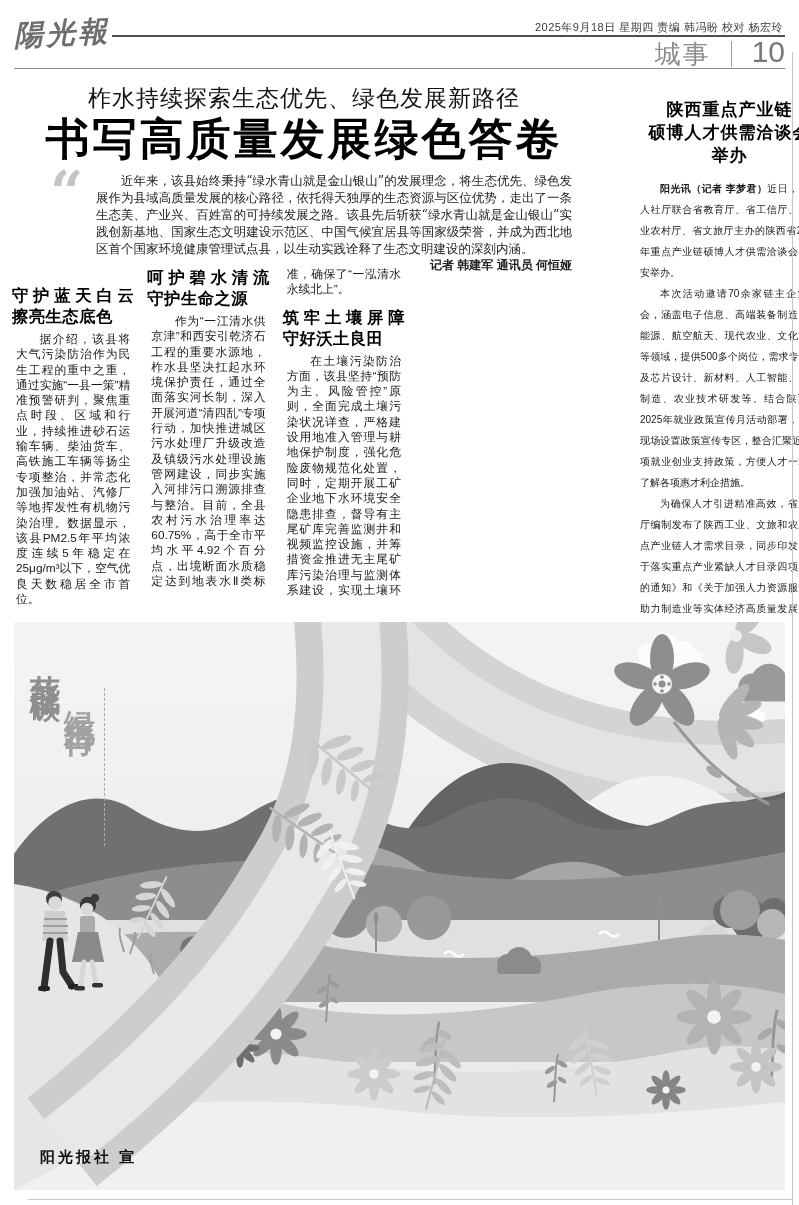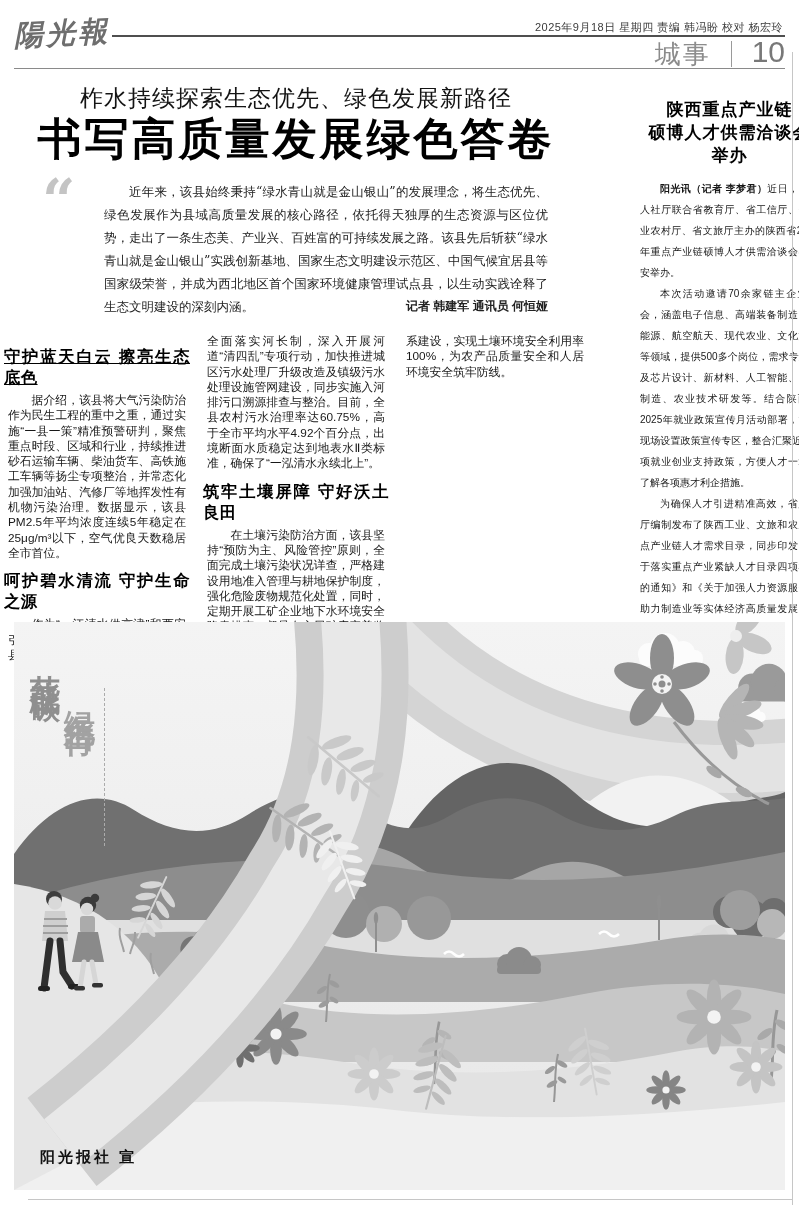--- a/index.html
+++ b/index.html
@@ -16,40 +16,40 @@
   }
   .dateline { position:absolute; right:16px; top:20px; font-size:11px; color:#3a3a3a; letter-spacing:0.5px; }
   .rule-top { position:absolute; left:112px; right:14px; top:35px; height:2px; background:#4f4f4f; }
   .section-strip { position:absolute; right:14px; top:37px; display:flex; align-items:flex-end; gap:20px; }
   .section-name { font-size:26px; color:#8c8c8c; letter-spacing:2px; line-height:1; }
   .section-divider { width:1px; height:26px; background:#9a9a9a; }
   .page-number { font-size:30px; color:#787878; line-height:1; }
   .rule-bottom { position:absolute; left:14px; right:14px; top:68px; height:1px; background:#8a8a8a; }
 
   
-  .main-article { position:absolute; left:4px; top:84px; width:584px; }
+  .main-article { position:absolute; left:12px; top:84px; width:584px; }
   .kicker { text-align:center; font-size:23px; line-height:28px; color:#141414; letter-spacing:1px; }
   .headline { margin:2px 0 0; text-align:center; font-size:44px; line-height:50px; font-weight:900; letter-spacing:3px; color:#000; }
   .lede-wrap { position:relative; margin:8px 24px 0 38px; padding-left:46px; }
   .quote-mark {
     position:absolute; left:0; top:-8px; font-family:"DejaVu Serif", serif;
     font-size:58px; line-height:1; color:#c4c4c4; font-weight:bold;
   }
   .lede {
-    margin:16px; font-family:"DejaVu Serif", serif; font-size:12.5px; line-height:23px;
+    margin:0; font-family:"DejaVu Serif", serif; font-size:12.5px; line-height:17px;
     text-align:justify; color:#222; text-indent:2em;
   }
   .lede .byline { float:right; font-weight:bold; font-family:"Liberation Sans", sans-serif; font-size:12px; }
   .col-flow {
     margin-top:10px; height:342px; overflow:hidden;
     column-count:3; column-gap:13px; column-fill:auto;
     text-align:justify; font-size:11.8px; line-height:15.3px; color:#181818;
   }
   .col-flow h2 { font-size:16.3px; line-height:21px; margin:9px 0 5px; letter-spacing:0.5px; color:#000; }
-  .col-flow h2:first-child { margin-top:12px;text-decoration:underline; }
+  .col-flow h2:first-child { margin-top:18px; }
   .col-flow p { margin:4px; text-indent:2em; }
 
   
   .side-article { position:absolute; left:640px; top:88px; width:179px; height:530px; overflow:hidden; }
   .side-title { margin:10px 0 11px; text-align:center; font-size:17px; line-height:23px; font-weight:bold; color:#000; letter-spacing:1px; }
   .side-article p { margin:0; font-size:10px; line-height:21px; text-align:justify; text-indent:2em; color:#181818; }
   .side-article .lead-in { font-weight:bold; }
 
   
   .poster { position:absolute; left:14px; top:622px; width:771px; height:568px; margin:0; background:#ededed; overflow:hidden; }

